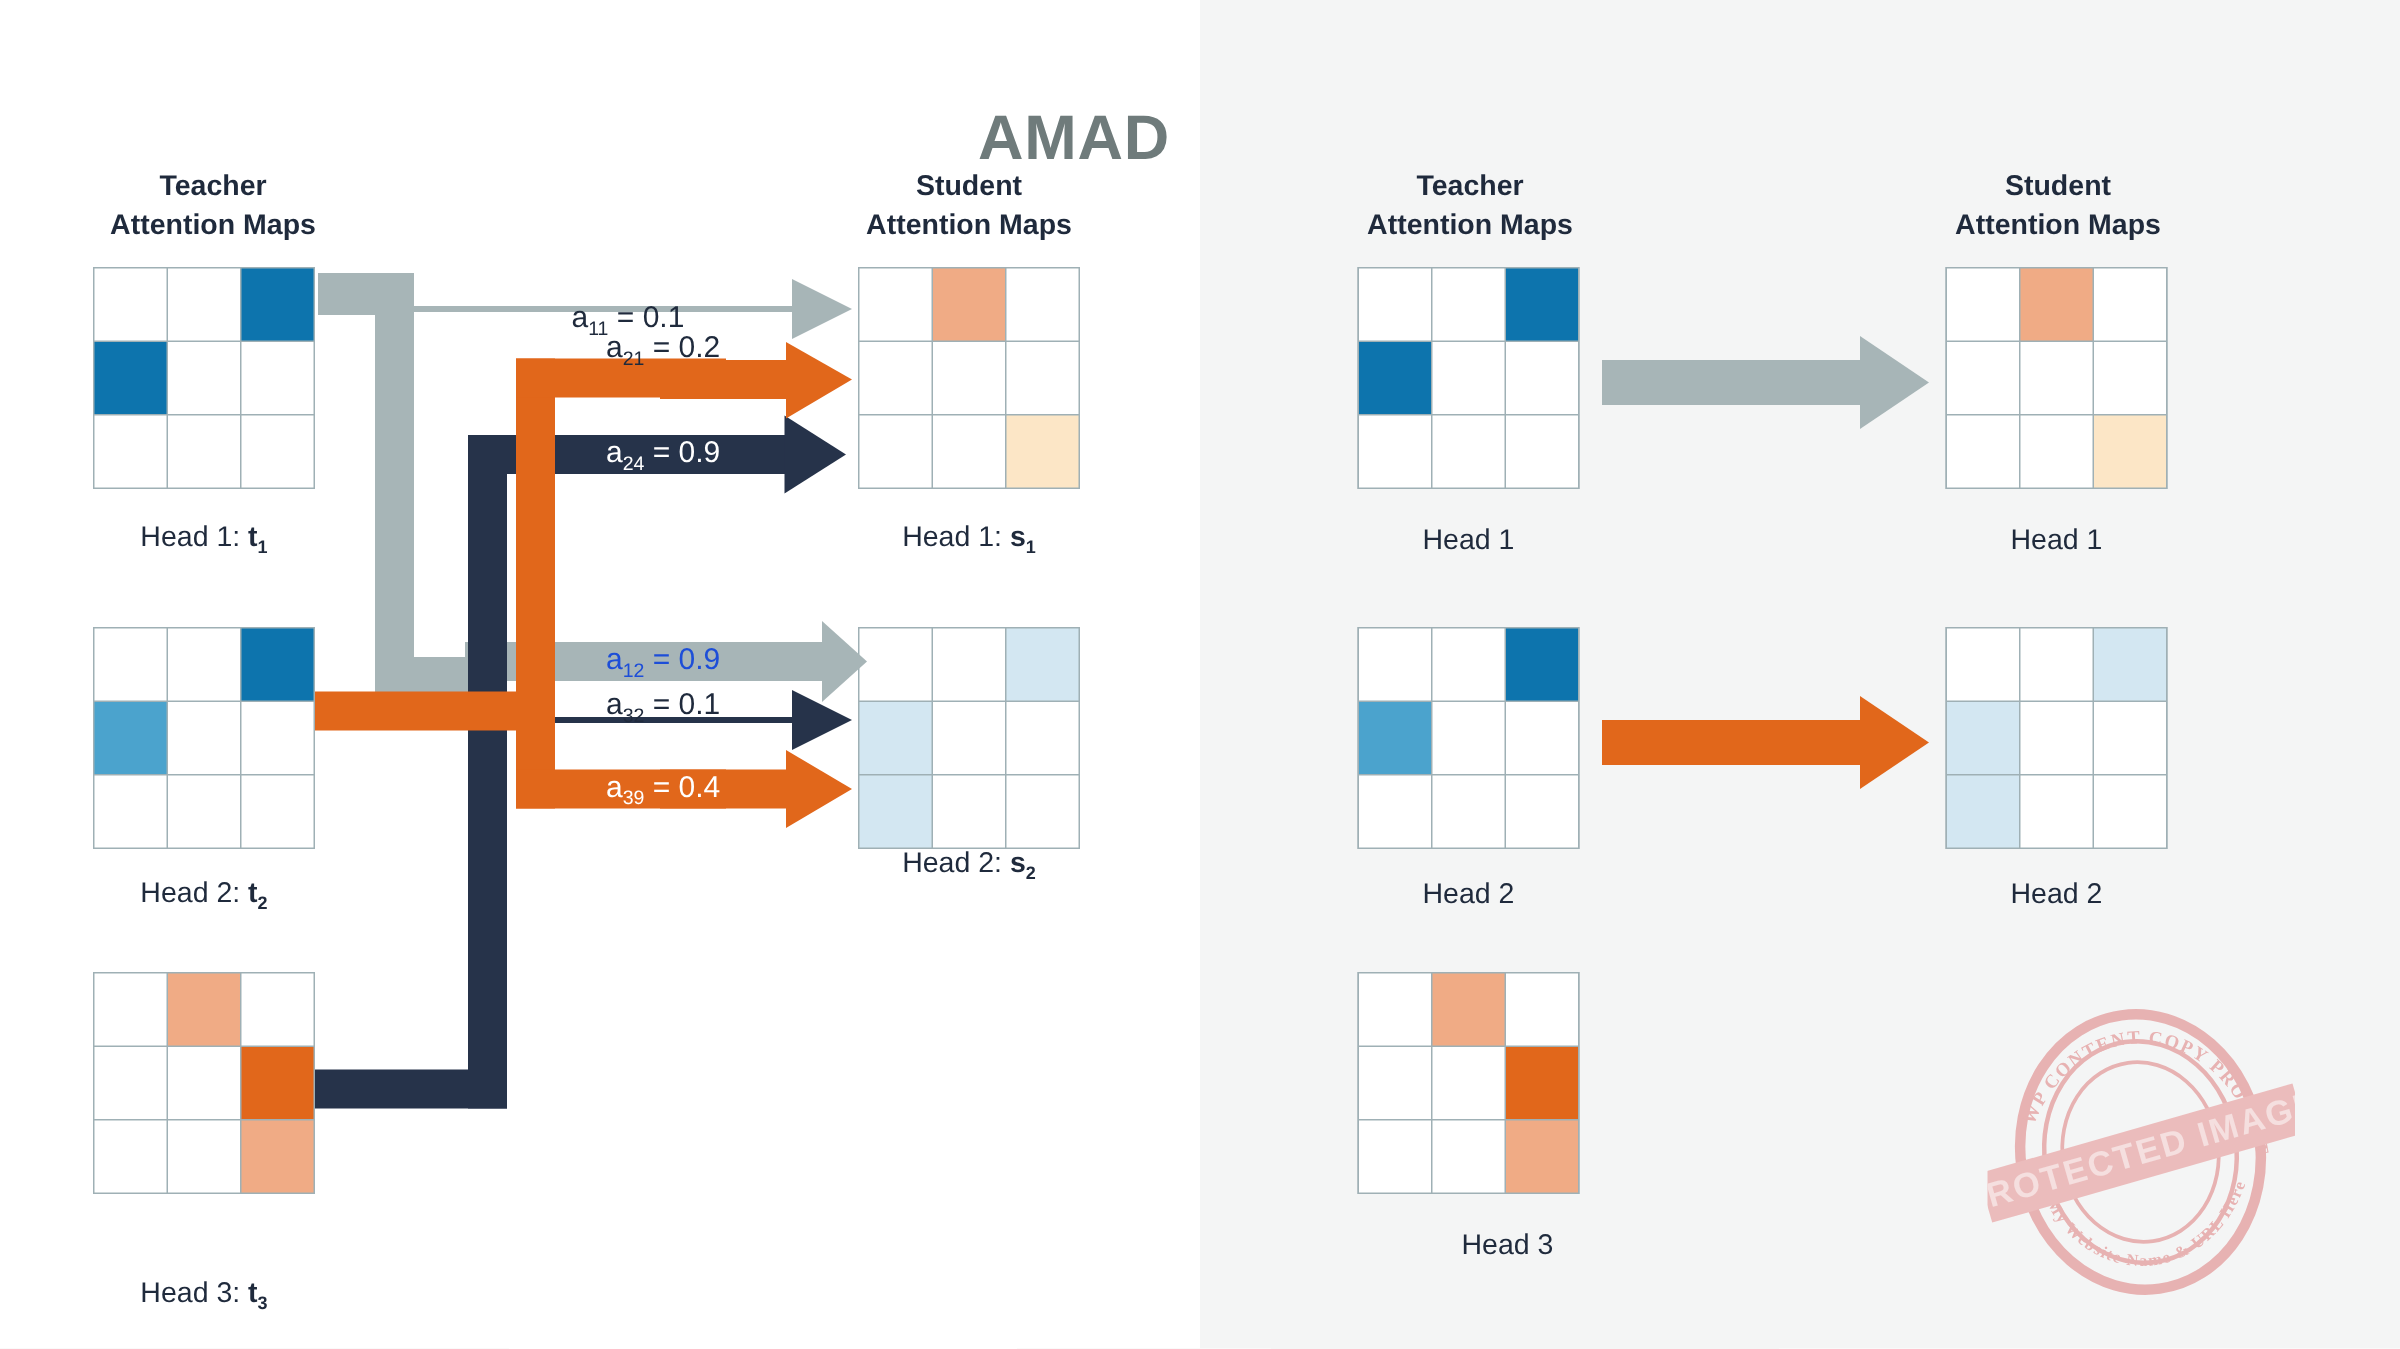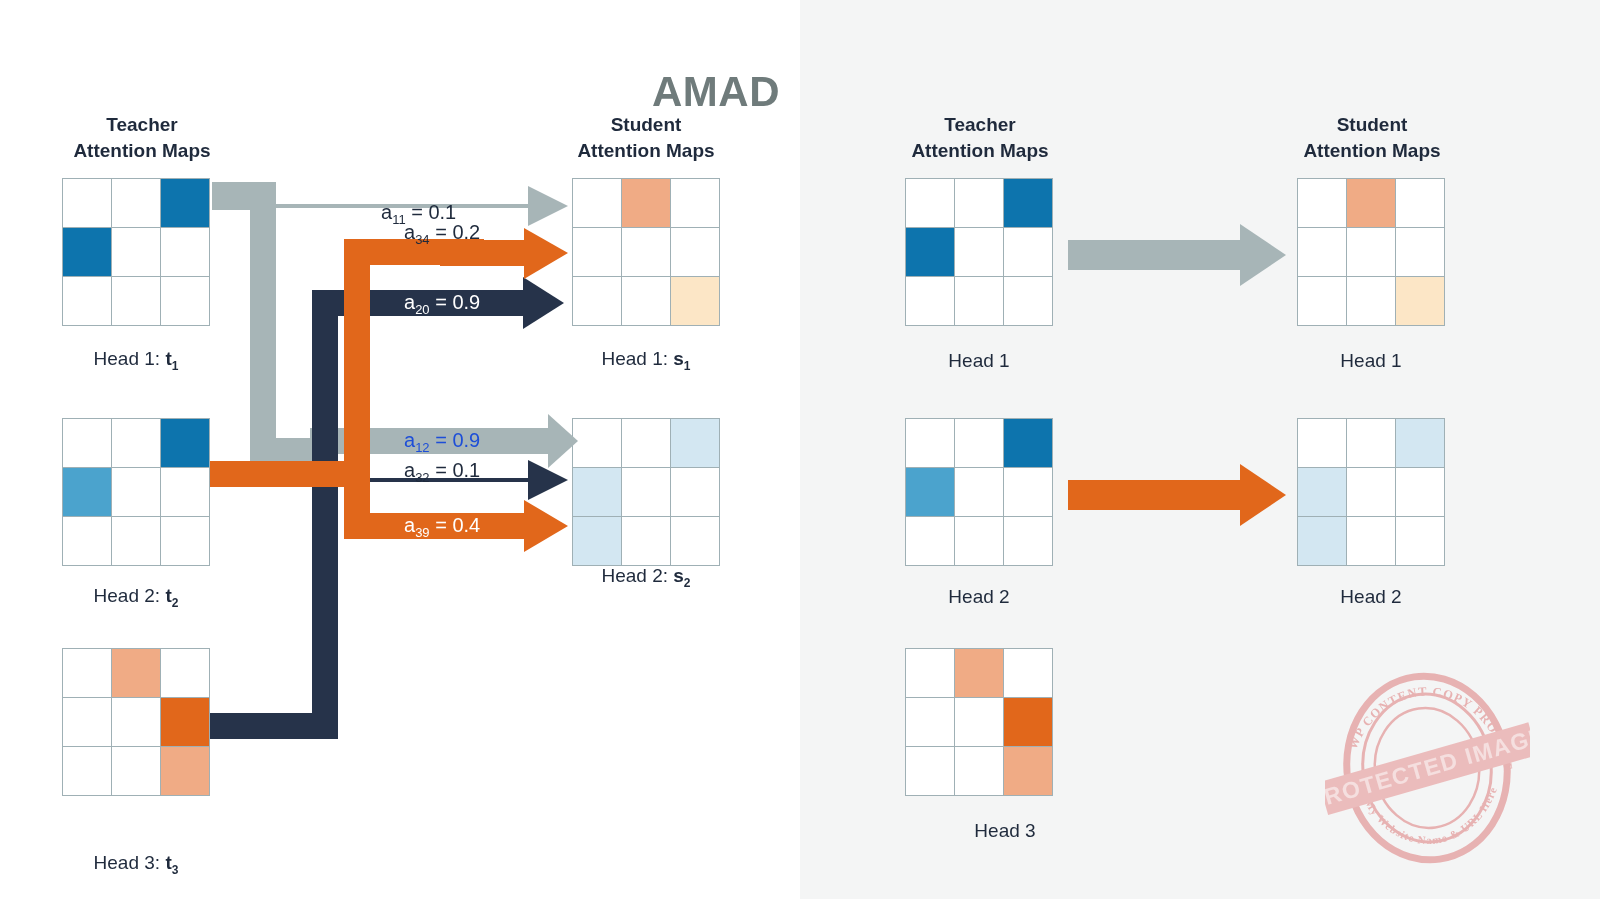--- a/index.html
+++ b/index.html
@@ -287,24 +287,24 @@
     <g>
       <rect x="1068" y="480" width="180" height="30" fill="#e1671b"></rect>
       <polygon points="1240,464 1286,495 1240,526" fill="#e1671b"></polygon>
     </g>
   </svg>
 
   <div class="alabel onwhite" style="left:381px;top:172px;margin-top:29px;">
     a<sub>11</sub> = <span>0.1</span>
   </div>
   <div class="alabel onwhite" style="left:404px;top:221px;">
-    a<sub>34</sub> = <span>0.2</span>
+    a<sub>21</sub> = <span>0.2</span>
   </div>
   <div class="alabel ondark" style="left:404px;top:291px;">
-    a<sub>20</sub> = <span>0.9</span>
+    a<sub>24</sub> = <span>0.9</span>
   </div>
   <div class="alabel ongray" style="left:404px;top:429px;">
     a<sub>12</sub> = <span>0.9</span>
   </div>
   <div class="alabel onwhite" style="left:404px;top:459px;">
     a<sub>32</sub> = <span>0.1</span>
   </div>
   <div class="alabel onorange" style="left:404px;top:514px;">
     a<sub>39</sub> = <span>0.4</span>
   </div>

